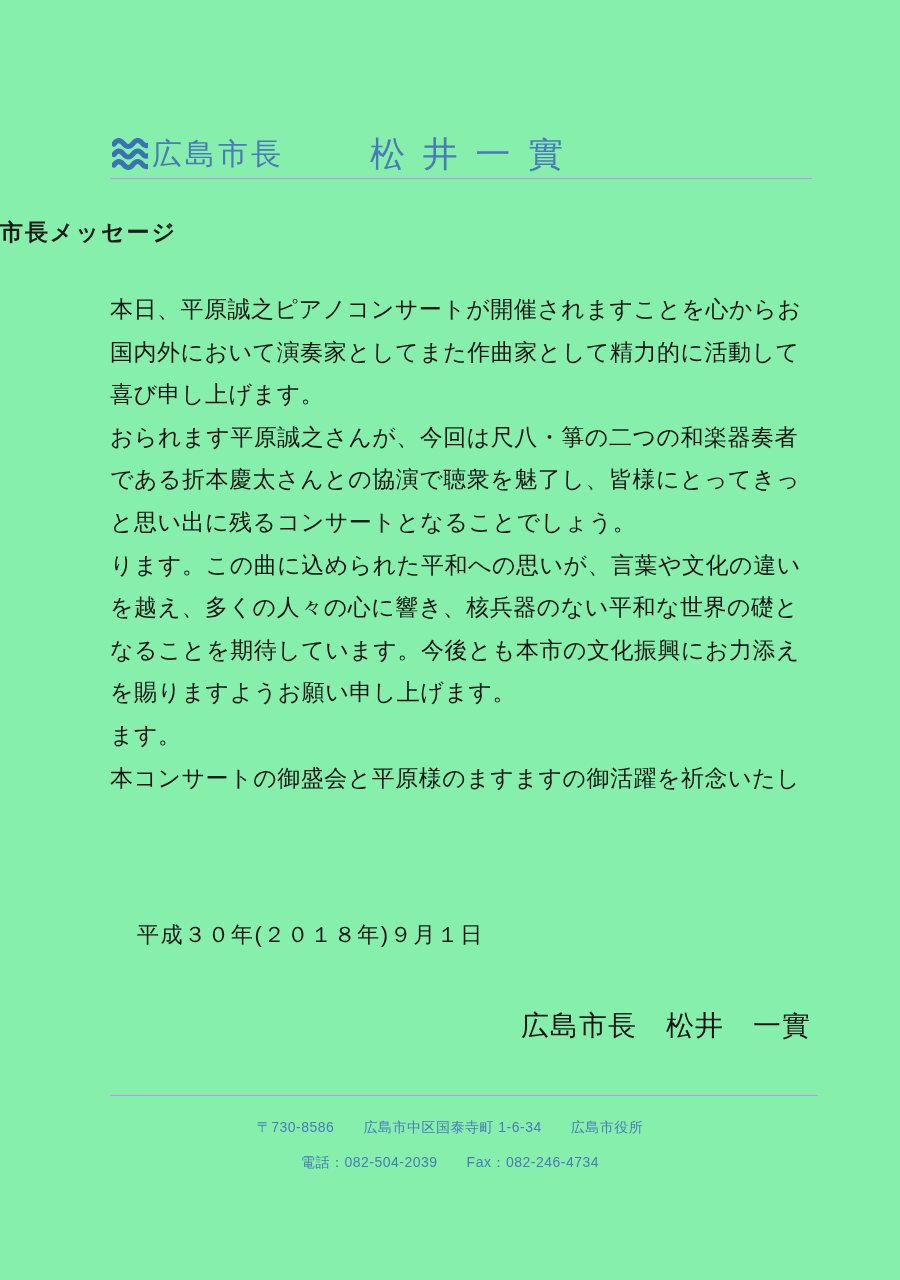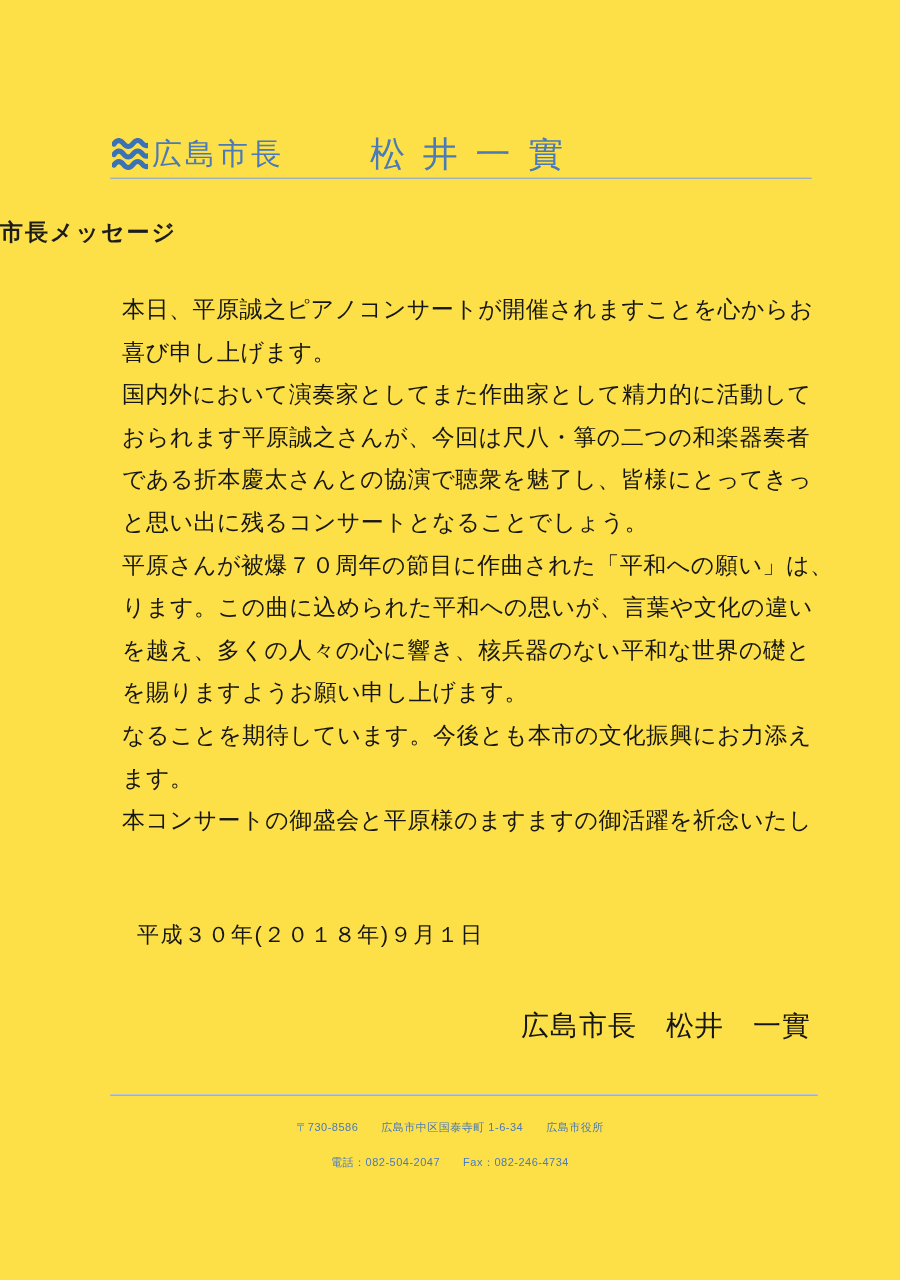--- a/index.html
+++ b/index.html
@@ -4,21 +4,21 @@
 <style>
   * { margin:0; padding:0; box-sizing:border-box; }
   html, body { background:#ffffff; }
   body {
     width:900px; height:1280px;
     font-family:"Liberation Sans","DejaVu Sans",sans-serif;
     position:relative;
   }
   .page {
     position:relative; width:900px; height:1280px;
-    background:#fde047; overflow:hidden;
+    background:#86efac; overflow:hidden;
   }
 
   
   .letterhead {
     position:absolute; left:112px; top:131px;
     display:flex; align-items:center;
   }
   .logo {
     width:36px; height:34px; margin-right:4px;
     display:inline-flex; align-items:center; justify-content:center;
@@ -43,21 +43,21 @@
 
   
   .doc-title {
     position:absolute; top:217px; left:0; width:100%;
     font-size:23px; font-weight:600;
     color:#1c1c1c; letter-spacing:2px;
   }
 
   
   .body-text {
-    position:absolute; left:122px; top:288px; width:690px;
+    position:absolute; left:110px; top:288px; width:690px;
   }
   .body-text .line {
     font-size:23px; line-height:42.6px; color:#161616;
     letter-spacing:0.5px; white-space:pre; font-weight:500;
   }
 
   
   .date-line {
     position:absolute; left:137px; top:920px;
     font-size:22px; color:#161616; letter-spacing:1.5px; white-space:pre;
@@ -68,21 +68,21 @@
     font-size:28px; color:#161616; letter-spacing:1px; white-space:pre;
     font-weight:500;
   }
 
   
   .page-footer {
     position:absolute; left:0; top:1110px; width:100%;
     text-align:center; color:#4a7ab8;
   }
   .footer-line {
-    font-size:11px; line-height:35px; letter-spacing:0.5px; white-space:pre;
+    font-size:14px; line-height:35px; letter-spacing:0.5px; white-space:pre;
     font-weight:500;
   }
 </style>
 </head>
 <body>
 
 <div class="page">
 
   <header class="letterhead">
     <span class="logo">
@@ -95,38 +95,37 @@
     <span class="office">広島市長</span>
     <span class="mayor">松 井 一 實</span>
   </header>
 
   <div class="rule top-rule"></div>
 
   <h1 class="doc-title">市長メッセージ</h1>
 
   <main class="body-text">
     <p class="line">本日、平原誠之ピアノコンサートが開催されますことを心からお</p>
+    <p class="line">国内外において演奏家としてまた作曲家として精力的に活動して</p>
     <p class="line">喜び申し上げます。</p>
-    <p class="line">国内外において演奏家としてまた作曲家として精力的に活動して</p>
     <p class="line">おられます平原誠之さんが、今回は尺八・箏の二つの和楽器奏者</p>
     <p class="line">である折本慶太さんとの協演で聴衆を魅了し、皆様にとってきっ</p>
     <p class="line">と思い出に残るコンサートとなることでしょう。</p>
-    <p class="line">平原さんが被爆７０周年の節目に作曲された「平和への願い」は、</p>
     <p class="line">ります。この曲に込められた平和への思いが、言葉や文化の違い</p>
     <p class="line">を越え、多くの人々の心に響き、核兵器のない平和な世界の礎と</p>
+    <p class="line">なることを期待しています。今後とも本市の文化振興にお力添え</p>
     <p class="line">を賜りますようお願い申し上げます。</p>
-    <p class="line">なることを期待しています。今後とも本市の文化振興にお力添え</p>
     <p class="line">ます。</p>
     <p class="line">本コンサートの御盛会と平原様のますますの御活躍を祈念いたし</p>
   </main>
 
   <div class="date-line">平成３０年(２０１８年)９月１日</div>
 
   <div class="signature">広島市長　松井　一實</div>
 
   <div class="rule bottom-rule"></div>
 
   <footer class="page-footer">
     <div class="footer-line">〒730-8586　　広島市中区国泰寺町 1-6-34　　広島市役所</div>
-    <div class="footer-line">電話：082-504-2047　　Fax：082-246-4734</div>
+    <div class="footer-line">電話：082-504-2039　　Fax：082-246-4734</div>
   </footer>
 
 </div>
 
 </body></html>

